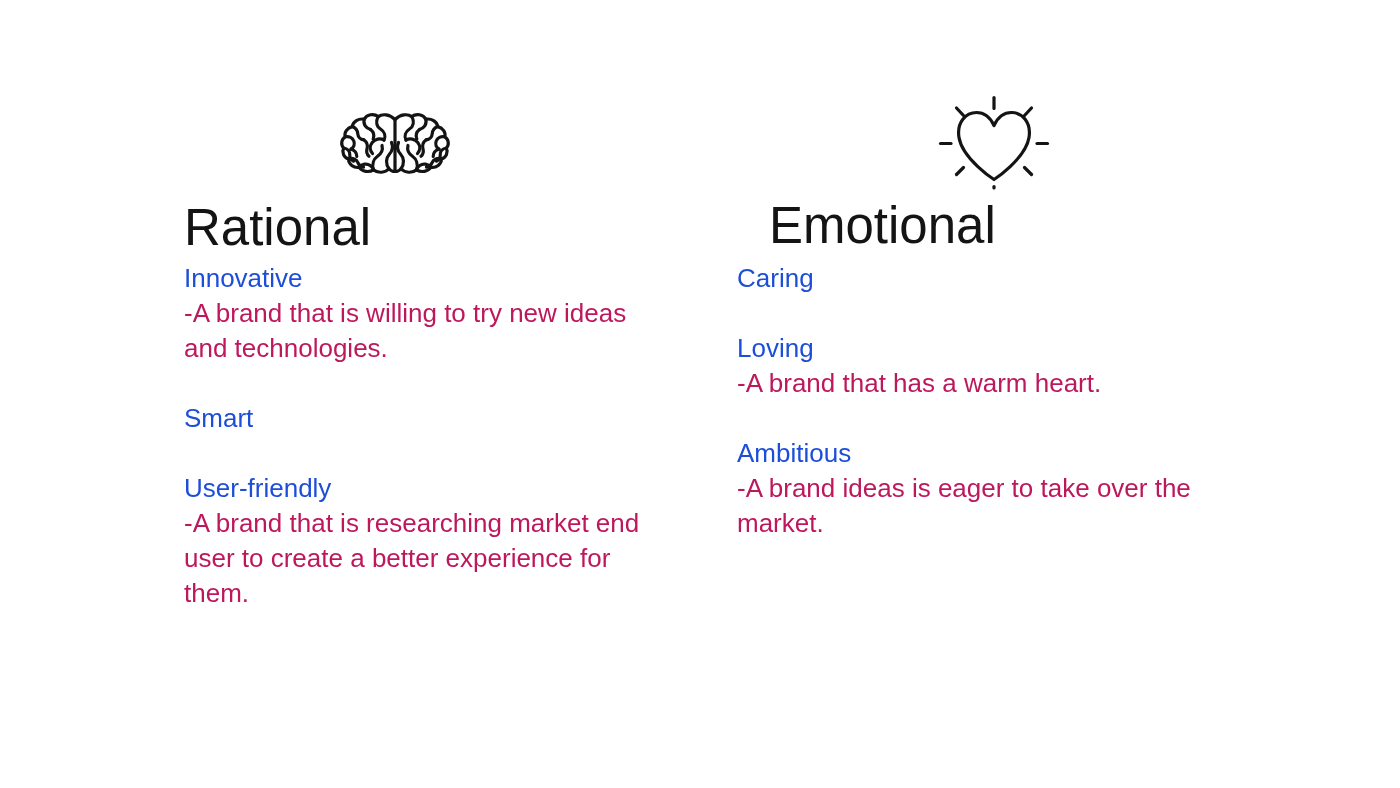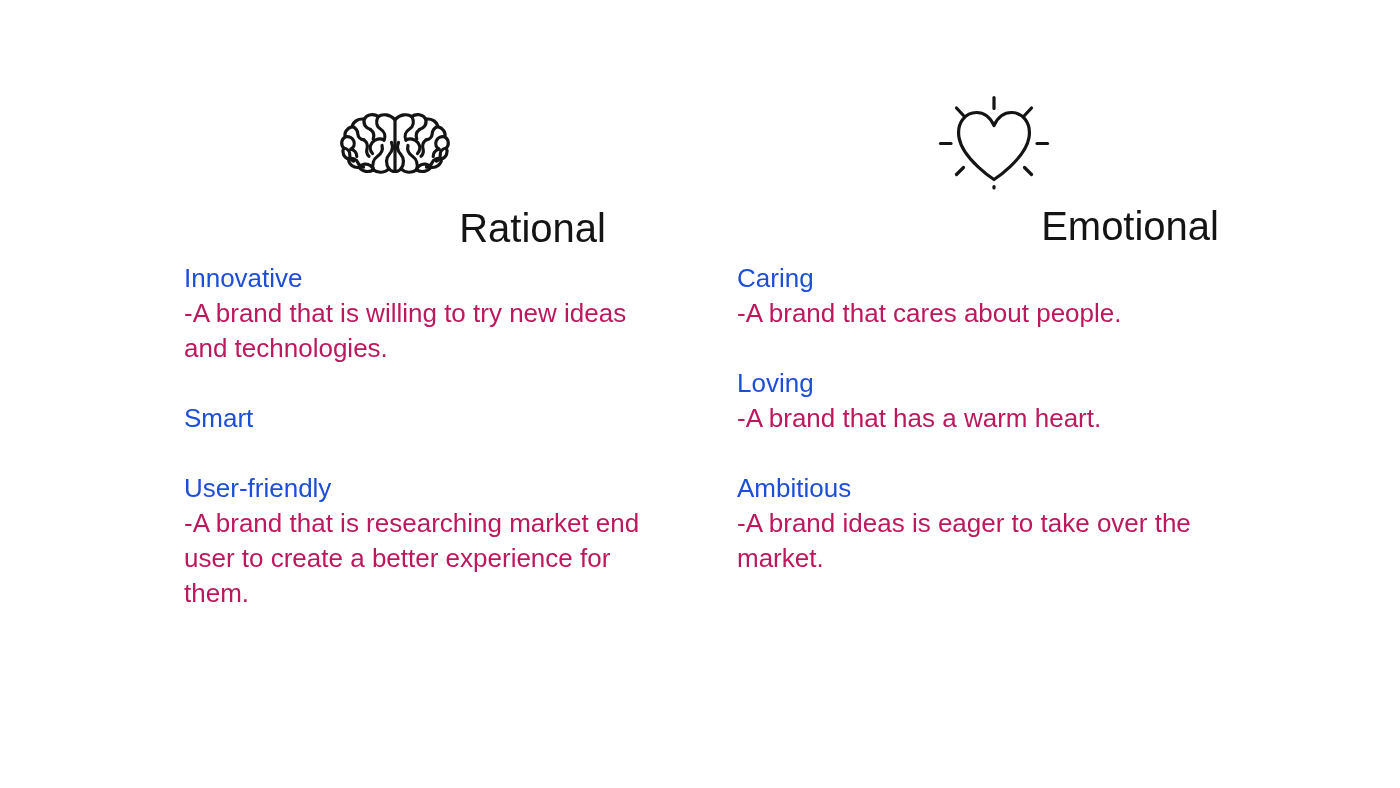--- a/index.html
+++ b/index.html
@@ -32,25 +32,25 @@
     align-items: center;
     justify-content: center;
   }
   .icon-wrap.rational-icon-wrap { left: 184px; width: 422px; }
   .icon-wrap.emotional-icon-wrap { left: 769px; width: 450px; }
   .icon-wrap svg { display: block; }
 
   
   .heading {
     position: absolute;
-    font-size: 40px;
+    font-size: 51px;
     line-height: 46px;
     font-weight: 400;
     letter-spacing: 0px;
-    text-align: right;
+    text-align: left;
     color: #141414;
     white-space: nowrap;
   }
   .heading.rational-heading { top: 205px; left: 184px; width: 422px; }
   .heading.emotional-heading { top: 203px; left: 769px; width: 450px; }
 
   
   .attr-list {
     position: absolute;
     top: 261px;
@@ -177,21 +177,20 @@
       <path d="M18.5 79.5 L25.5 72.5"></path>
       <path d="M93.5 79.5 L86.5 72.5"></path>
     </svg>
   </div>
 
   <div class="heading emotional-heading">Emotional</div>
 
   <div class="attr-list emotional-list">
     <div class="attr-block">
       <div class="attr-name">Caring</div>
-      <div class="attr-desc">-A brand that cares about people.</div>
     </div>
     <div class="attr-block">
       <div class="attr-name">Loving</div>
       <div class="attr-desc">-A brand that has a warm heart.</div>
     </div>
     <div class="attr-block">
       <div class="attr-name">Ambitious</div>
       <div class="attr-desc">-A brand ideas is eager to take over the market.</div>
     </div>
   </div>

